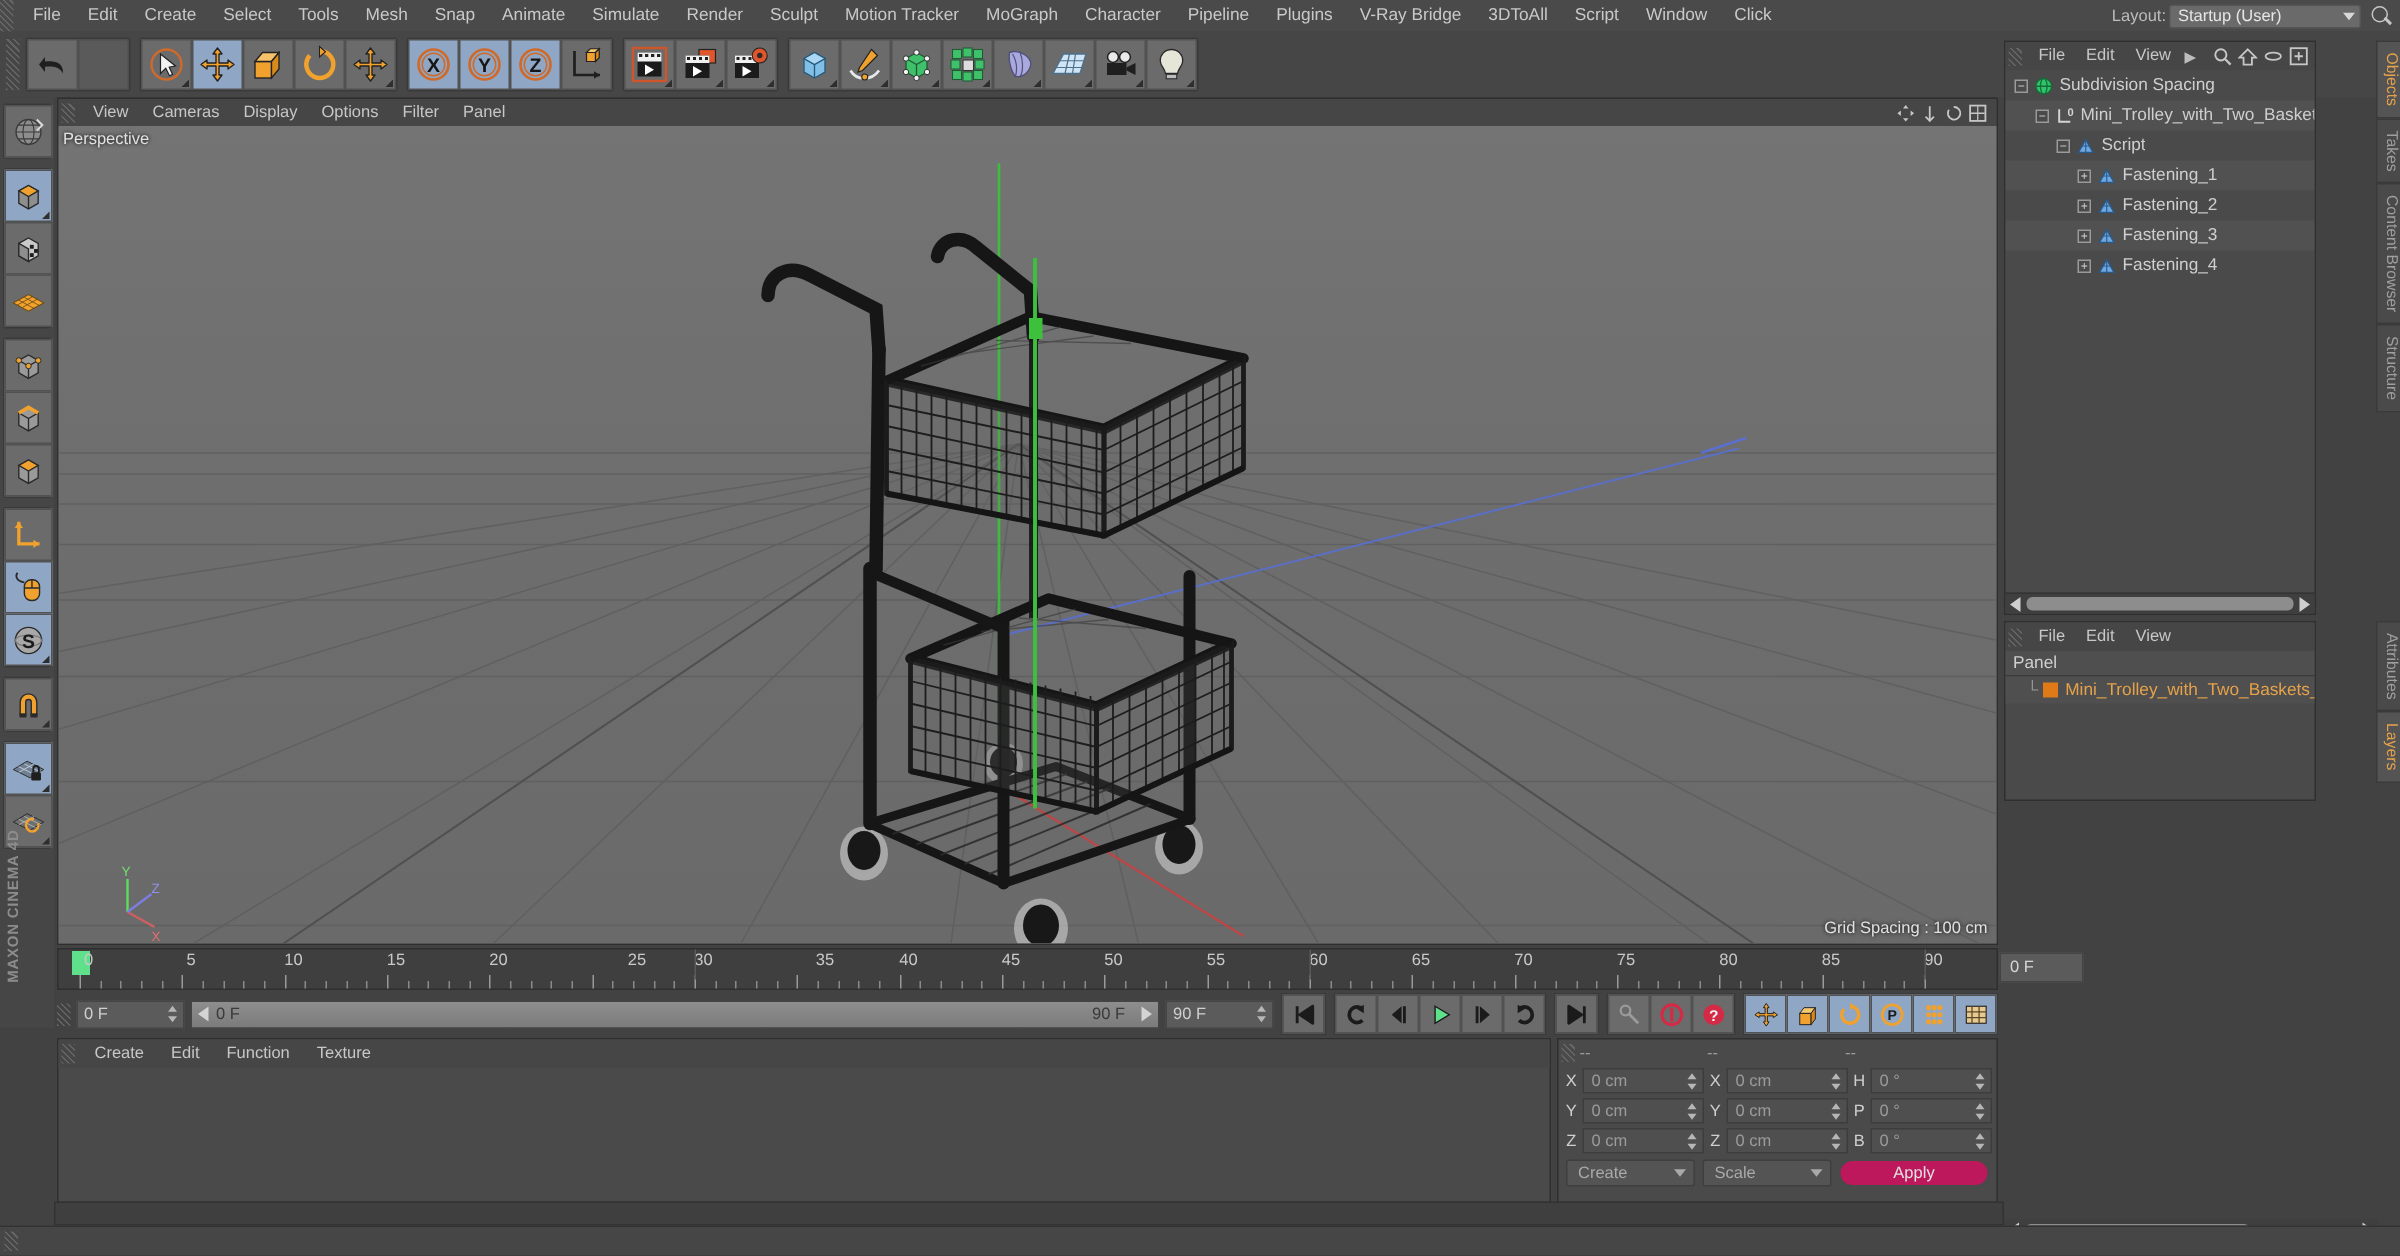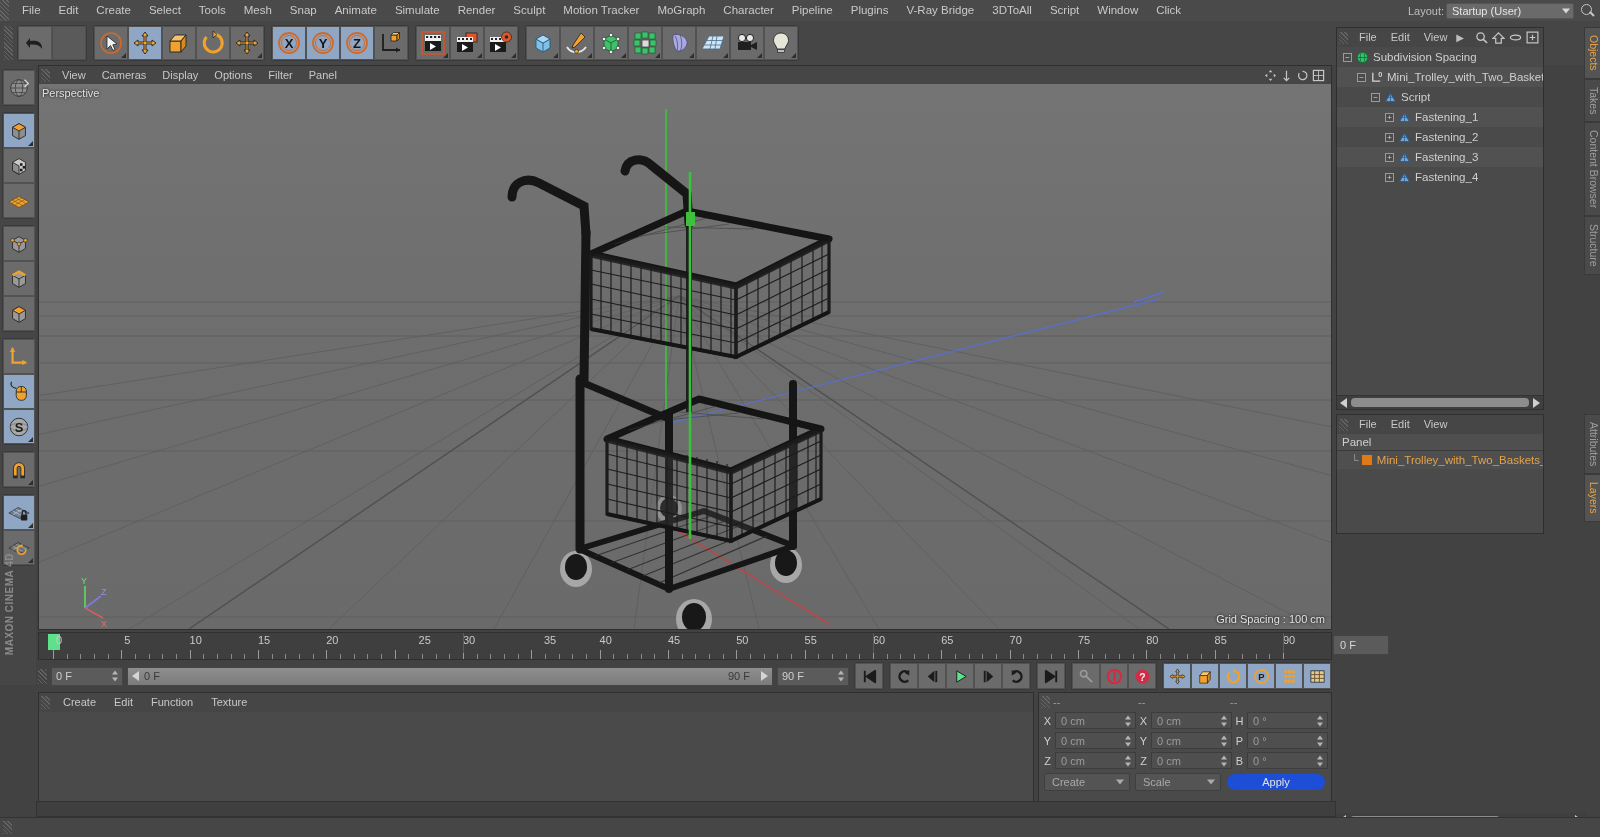--- a/index.html
+++ b/index.html
@@ -201,21 +201,21 @@
   .co-inp { flex:1; height:17px; background:#4f4f4f; border:1px solid #3d3d3d;
             color:#9b9b9b; font-size:11px; display:flex; align-items:center;
             padding-left:5px; position:relative; }
   .co-foot { display:flex; align-items:center; gap:5px; padding:2px 5px; }
   .co-sel { flex:1; height:18px; background:#545454; border:1px solid #3f3f3f;
             color:#a9a9a9; font-size:11px; display:flex; align-items:center;
             padding-left:7px; position:relative; border-radius:2px;}
   .co-sel .arrow { position:absolute; right:5px; top:50%; transform:translateY(-50%);
             width:0;height:0;border-left:4px solid transparent;border-right:4px solid transparent;
             border-top:5px solid #a9a9a9; }
-  .apply-btn { width:100px; height:18px; background:#1d4ed8; border:1px solid #4a4a4a;
+  .apply-btn { width:100px; height:18px; background:#be185d; border:1px solid #4a4a4a;
             border-radius:9px; color:#e2e2e2; font-size:11px;
             display:flex; align-items:center; justify-content:center; }
 
   
   .obj-panel {
     position:absolute; left:1336px; top:27px; width:208px; height:383px;
     background:#4a4a4a; border:1px solid #2f2f2f;
   }
   .panel-menu { height:19px; background:#464646; display:flex; align-items:center; padding-left:2px;}
   .panel-menu .grip2 { width:9px; height:12px;

